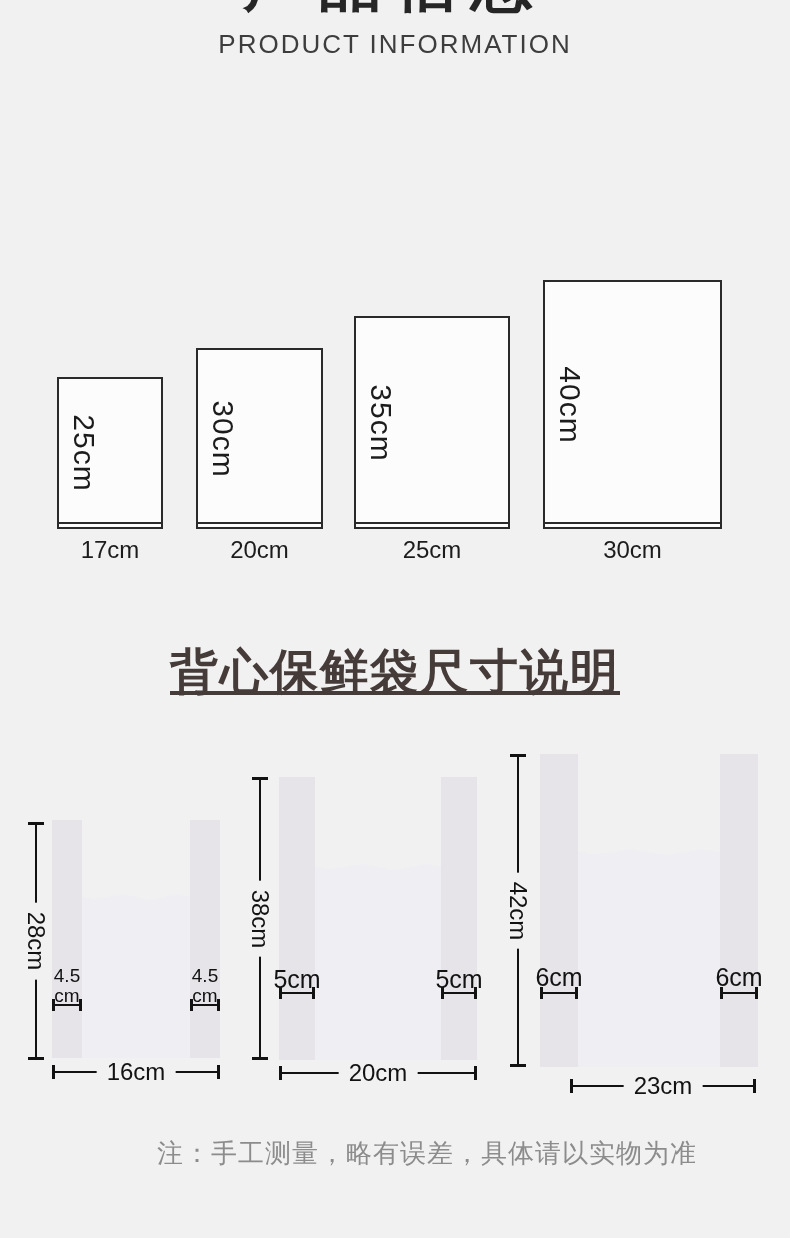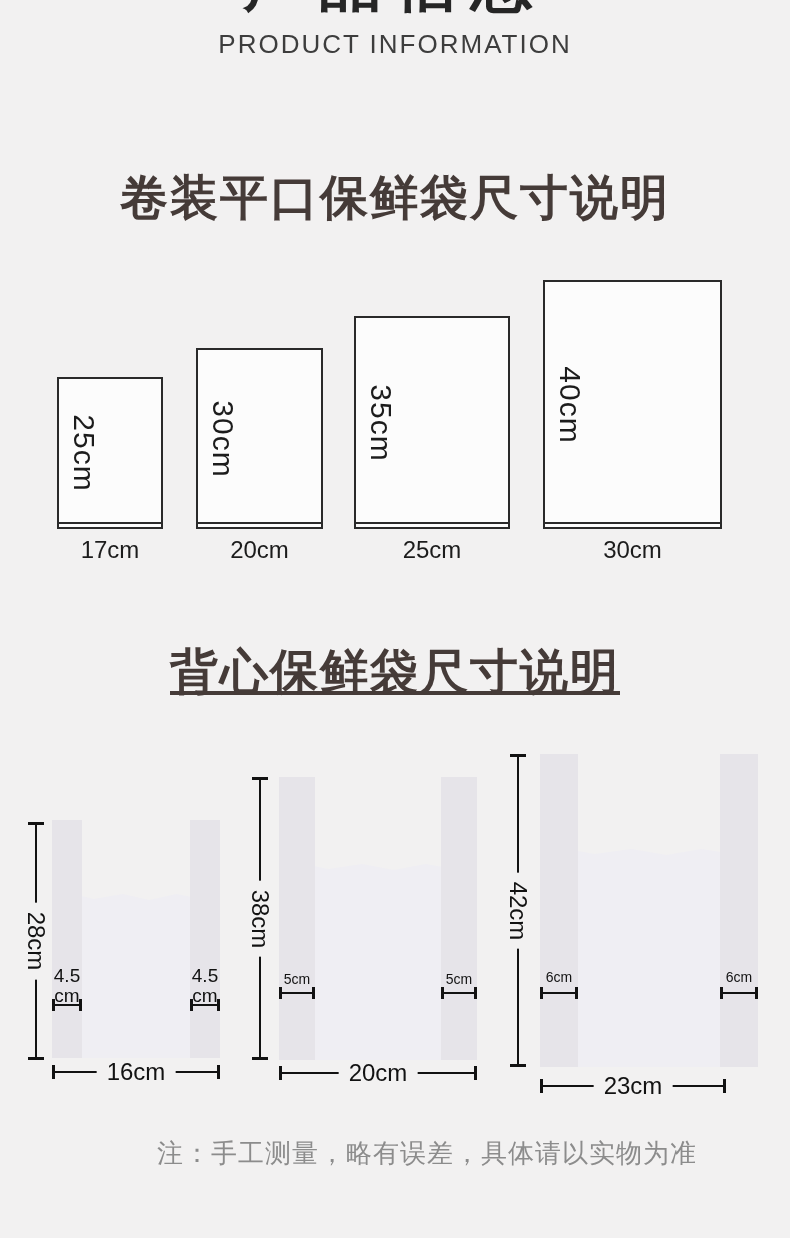--- a/index.html
+++ b/index.html
@@ -105,55 +105,54 @@
   .hdim .tick{position:absolute;top:0;bottom:0;width:3px;background:var(--dimension);}
   .hdim .tick.t-left{left:0;}
   .hdim .tick.t-right{right:0;}
   .hdim .hlabel{
     position:absolute;left:50%;top:50%;transform:translate(-50%,-50%);
     font-size:24px;color:var(--dimension);background:var(--background);
     padding:0 10px;white-space:nowrap;line-height:26px;
   }
   .bd1{left:52px;width:168px;top:1065px;}
   .bd2{left:279px;width:198px;top:1066px;}
-  .bd3{left:540px;width:186px;top:1079px;text-align:right;}
+  .bd3{left:570px;width:186px;top:1079px;text-align:right;}
   .hdim.small{height:12px;}
   .hdl1a{left:52px;width:30px;top:999px;}
   .hdl1b{left:190px;width:30px;top:999px;}
   .hdl2a{left:279px;width:36px;top:987px;}
   .hdl2b{left:441px;width:36px;top:987px;}
   .hdl3a{left:540px;width:38px;top:987px;}
   .hdl3b{left:720px;width:38px;top:987px;}
   .handle-label{
     position:absolute;text-align:center;color:var(--dimension);
     font-size:19px;line-height:20px;
   }
   .handle-label span{display:block;}
   .hll1a{left:47px;width:40px;top:966px;}
   .hll1b{left:185px;width:40px;top:966px;}
-  .handle-label.single{font-size:14px;line-height:22px;}
+  .handle-label.single{font-size:25px;line-height:22px;}
   .hll2a{left:272px;width:50px;top:968px;}
   .hll2b{left:434px;width:50px;top:968px;}
   .hll3a{left:534px;width:50px;top:966px;}
   .hll3b{left:714px;width:50px;top:966px;}
   
   .note{
     position:absolute;top:1136px;left:0;width:100%;text-align:center;
     font-size:26px;letter-spacing:1px;color:var(--note-gray);padding-left:32px;
   }
 </style>
 </head>
 <body>
 
 <div class="page">
 
   <div class="top-title">产品信息</div>
   <div class="subtitle">PRODUCT INFORMATION</div>
 
-  <div class="section-title st1">卷装平口保鲜袋尺寸说明</div>
 
   <div class="flat-bag fb1">
     <span class="vlabel">25cm</span>
     <div class="seal"></div>
   </div>
   <div class="flat-bag fb2">
     <span class="vlabel">30cm</span>
     <div class="seal"></div>
   </div>
   <div class="flat-bag fb3">

